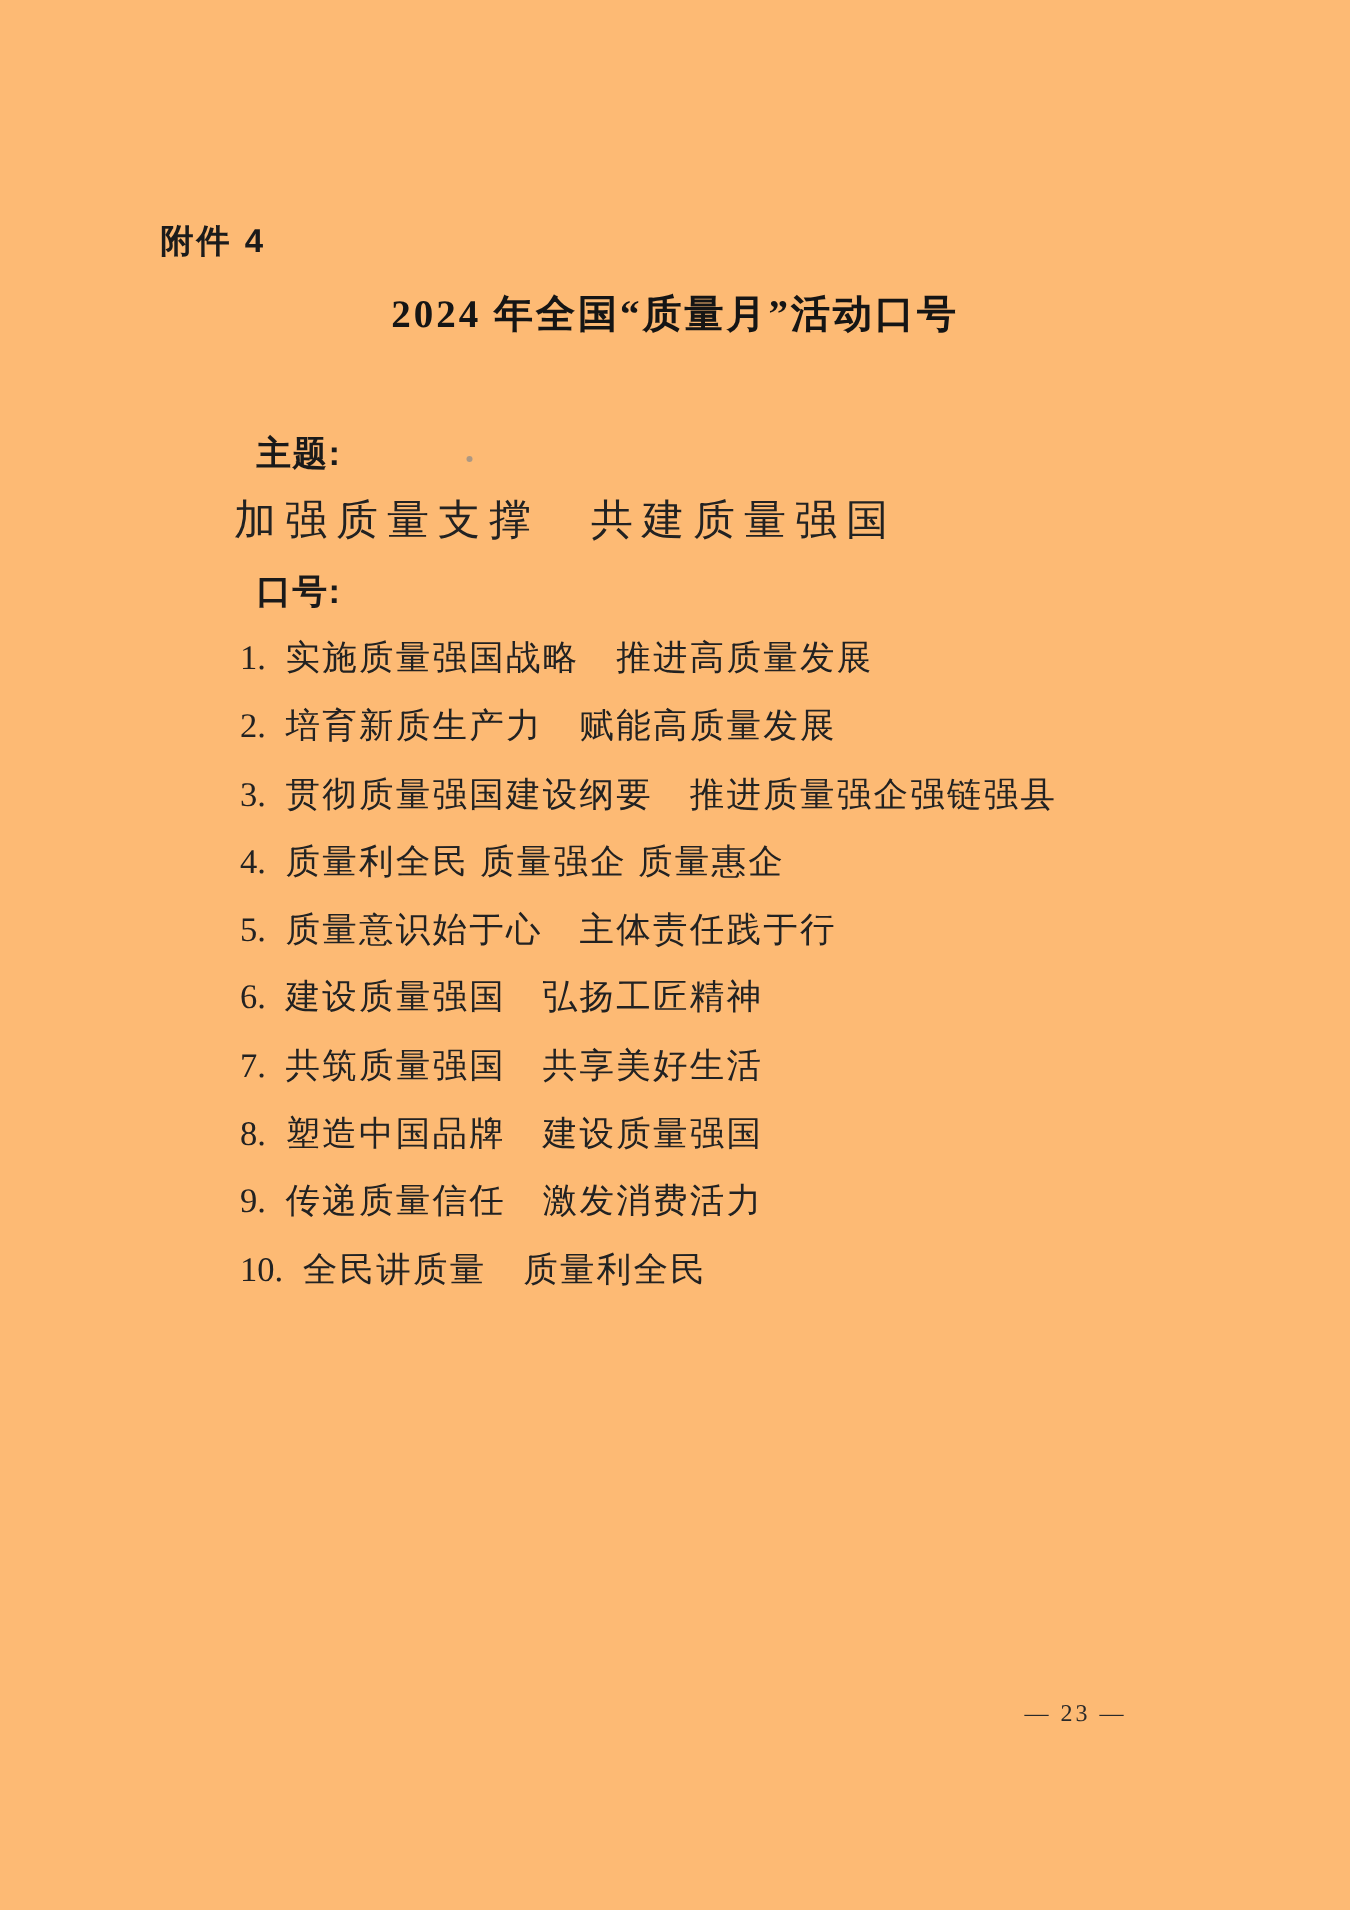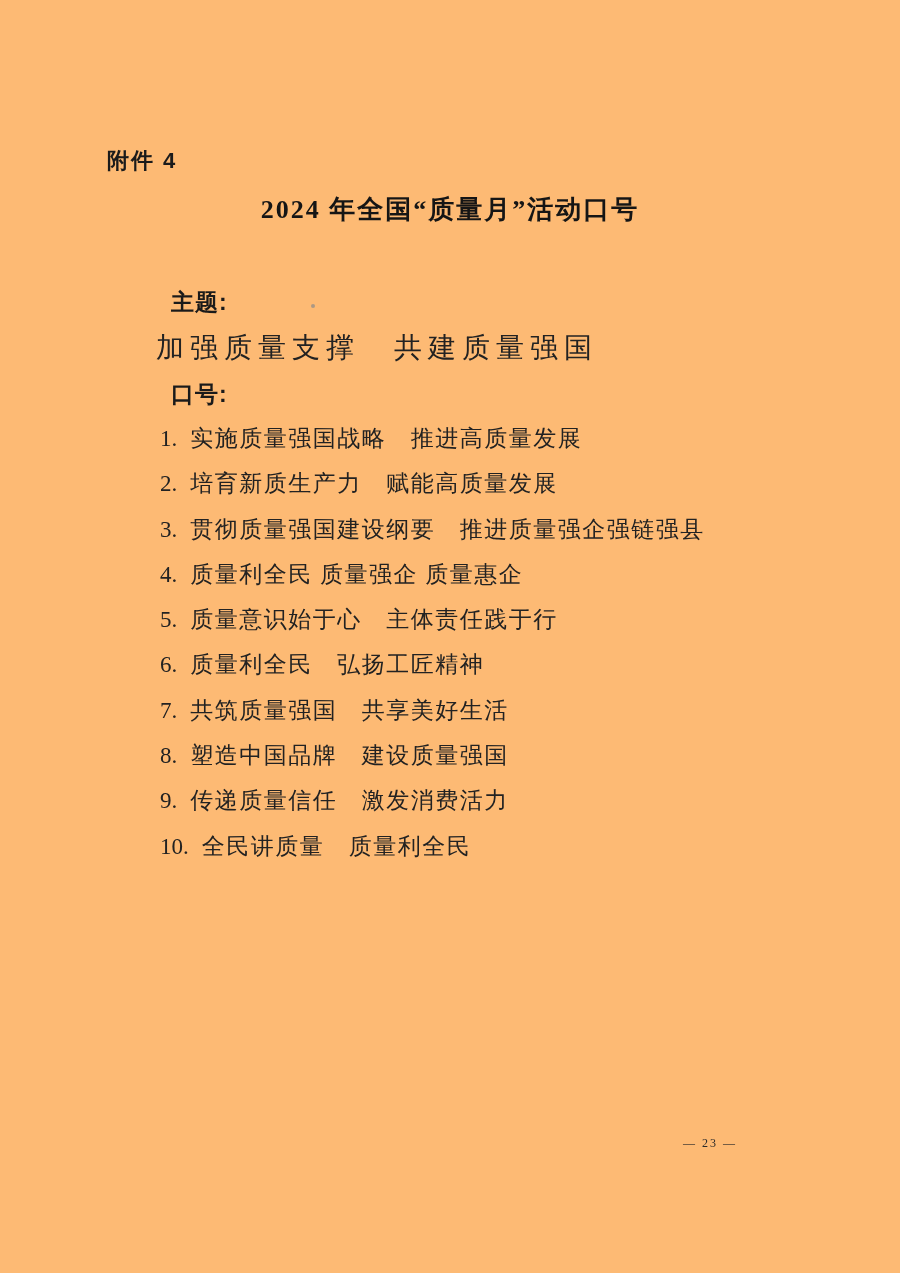--- a/index.html
+++ b/index.html
@@ -76,21 +76,21 @@
   }
   .slogan-num {
     display: inline-block;
     margin-right: 13px;
     letter-spacing: 0;
   }
   .page-number {
     position: absolute;
     left: 683px;
     top: 1131px;
-    font-size: 12px;
+    font-size: 16px;
     letter-spacing: 2px;
     line-height: 24px;
     color: #2a2a2a;
   }
   .scan-dot {
     position: absolute;
     left: 311px;
     top: 304px;
     width: 4px;
     height: 4px;
@@ -124,21 +124,21 @@
     <div class="slogan-row">
       <span class="slogan-num">3.</span><span>贯彻质量强国建设纲要　推进质量强企强链强县</span>
     </div>
     <div class="slogan-row">
       <span class="slogan-num">4.</span><span>质量利全民 质量强企 质量惠企</span>
     </div>
     <div class="slogan-row">
       <span class="slogan-num">5.</span><span>质量意识始于心　主体责任践于行</span>
     </div>
     <div class="slogan-row">
-      <span class="slogan-num">6.</span><span>质量利全民　弘扬工匠精神</span>
+      <span class="slogan-num">6.</span><span>建设质量强国　弘扬工匠精神</span>
     </div>
     <div class="slogan-row">
       <span class="slogan-num">7.</span><span>共筑质量强国　共享美好生活</span>
     </div>
     <div class="slogan-row">
       <span class="slogan-num">8.</span><span>塑造中国品牌　建设质量强国</span>
     </div>
     <div class="slogan-row">
       <span class="slogan-num">9.</span><span>传递质量信任　激发消费活力</span>
     </div>

